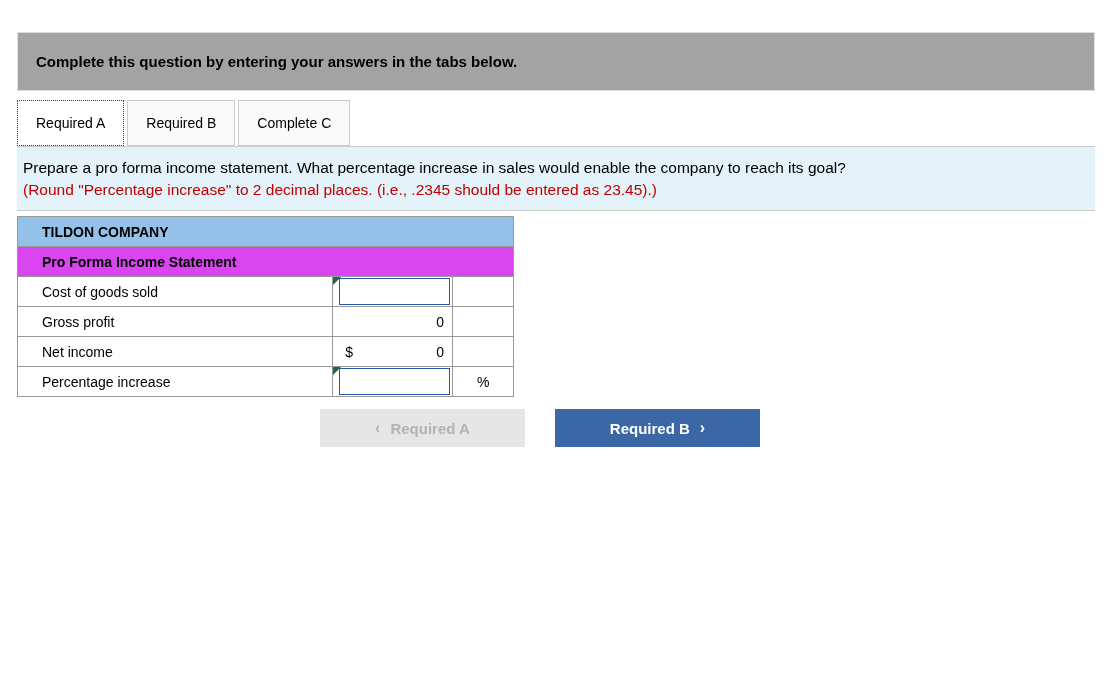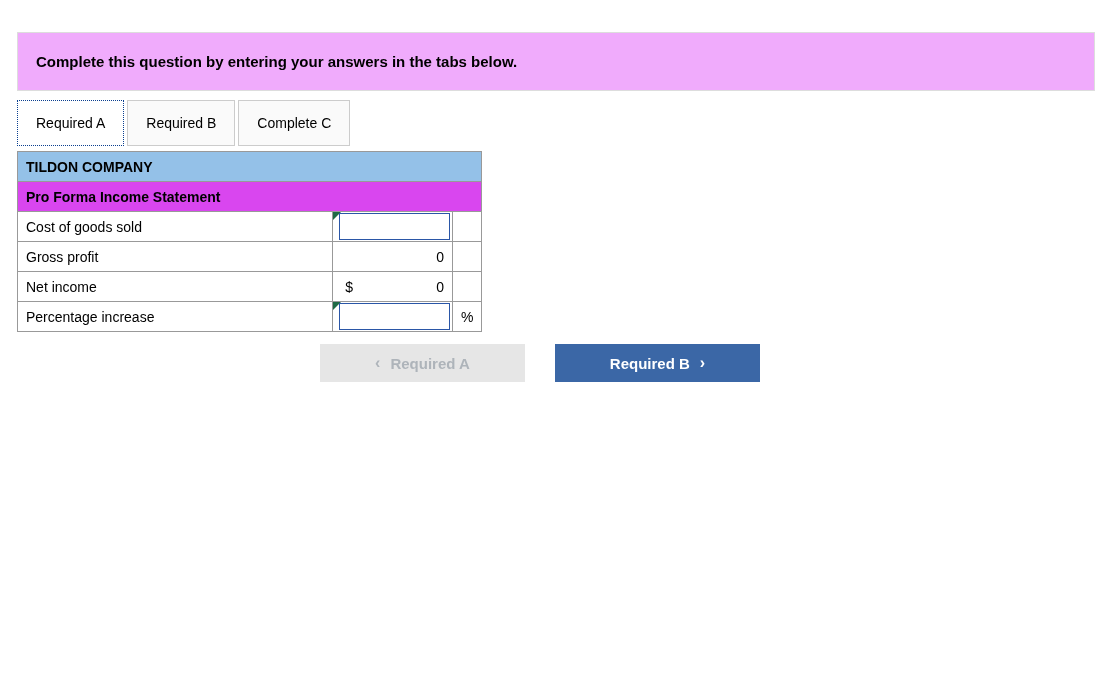--- a/index.html
+++ b/index.html
@@ -1,20 +1,20 @@
 <!DOCTYPE html>
 <html><head>
 <meta charset="utf-8">
 <style>
   * { box-sizing: border-box; margin: 0; padding: 0; }
   body { font-family: Verdana, Arial, sans-serif; font-size: 14px; background: #fff; }
   .container { width: 1112px; height: 679px; position: relative; padding: 0; }
 
   .header-bar {
-    background: #f0abfc;
+    background: #a3a3a3;
     border: 1px solid #ddd;
     margin: 32px 17px 0 17px;
     padding: 20px 18px;
     font-weight: bold;
     font-size: 15px;
   }
 
   .tabs-row {
     display: flex;
     margin: 9px 0 0 17px;
@@ -46,21 +46,21 @@
   }
   .instruction-red { color: #c00000; }
 
   .wrk-table {
     border-collapse: collapse;
     margin: 5px 0 0 17px;
     background: #fff;
   }
   .wrk-table td, .wrk-table th {
     border: 1px solid #999;
-    padding: 5px 8px;
+    padding: 5px 24px;
     font-size: 14px;
     text-align: left;
     height: 30px;
   }
   .hdr1 { background: #94c1e8; text-align: center; font-weight: bold; }
   .hdr2 { background: #d946ef; text-align: center; font-weight: bold; }
   .label-cell { width: 315px; }
 
   .input-cell {
     width: 120px;
@@ -116,20 +116,24 @@
       <span>Required A</span>
     </div>
     <div class="tab">
       <span>Required B</span>
     </div>
     <div class="tab">
       <span>Complete C</span>
     </div>
   </div>
 
+  <div class="instruction-bar">
+    <span>Prepare a pro forma income statement. What percentage increase in sales would enable the company to reach its goal?</span><br>
+    <span class="instruction-red">(Round "Percentage increase" to 2 decimal places. (i.e., .2345 should be entered as 23.45).)</span>
+  </div>
 
   <table class="wrk-table">
     <tbody>
         <tr>
           <td colspan="3" class="hdr1">TILDON COMPANY</td>
         </tr>
     <tr>
           <td colspan="3" class="hdr2">Pro Forma Income Statement</td>
         </tr>
 

